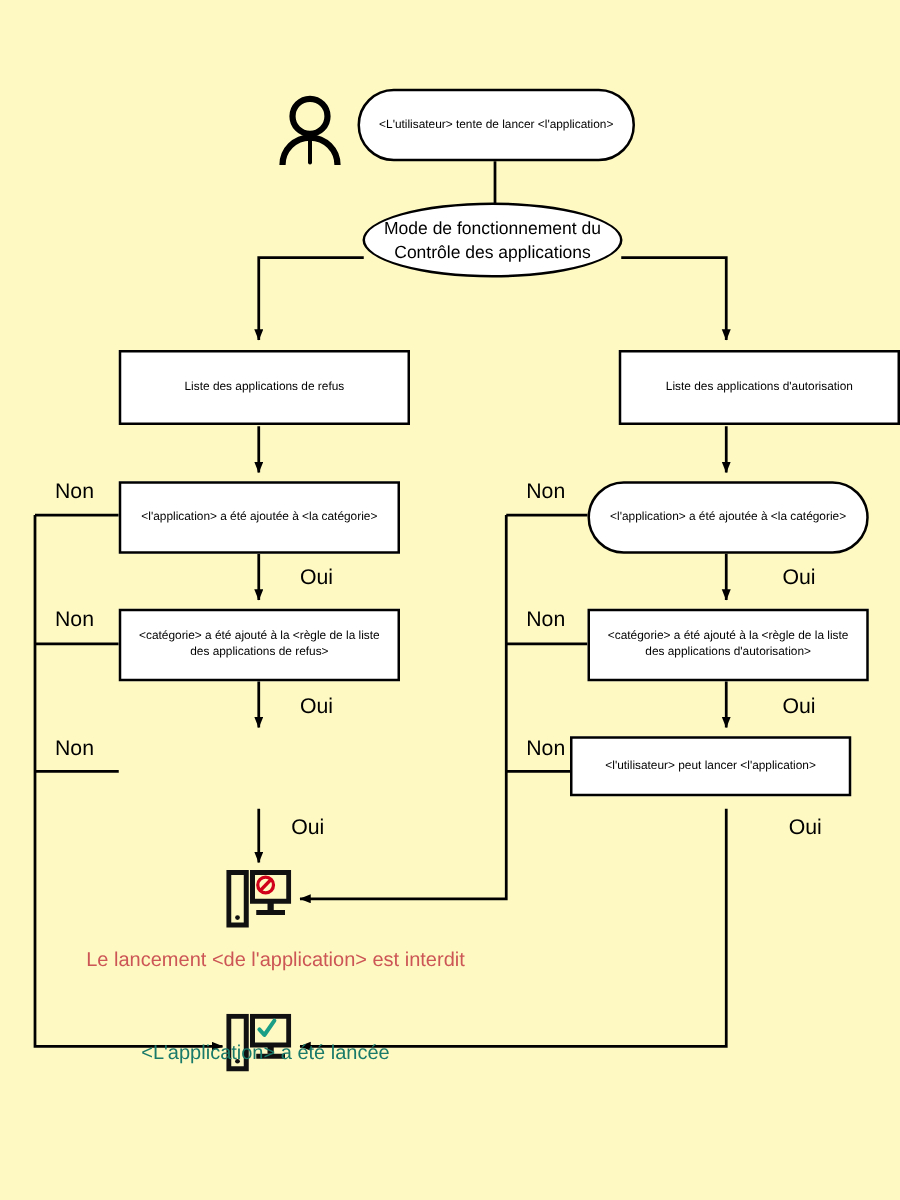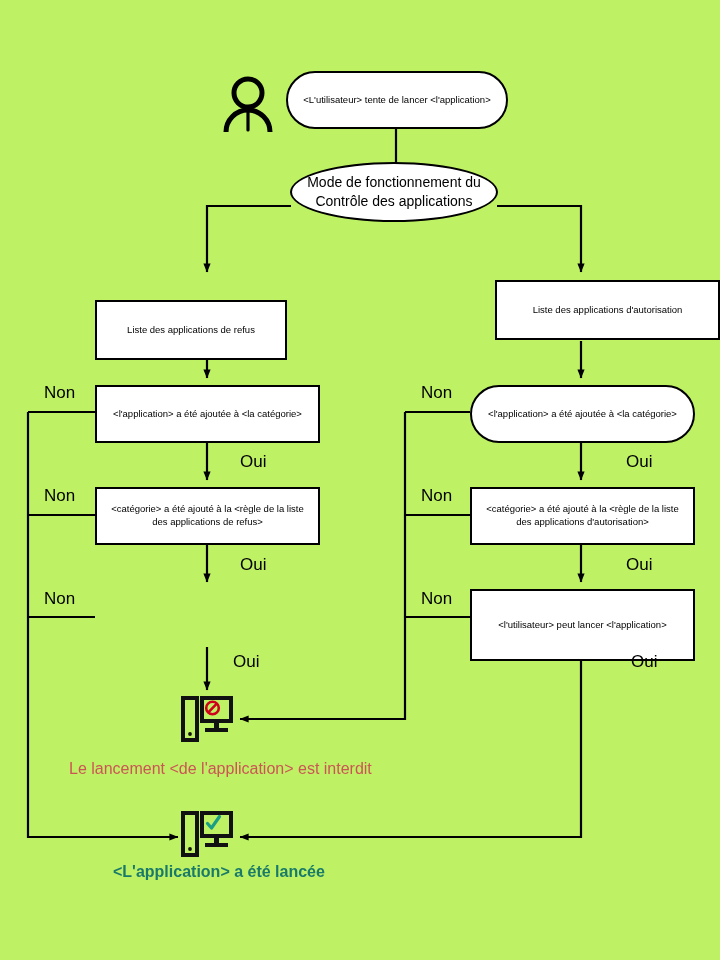--- a/index.html
+++ b/index.html
@@ -9,21 +9,21 @@
     background: #ffffff;
   }
   body {
     font-family: "Liberation Sans", sans-serif;
     color: #000000;
   }
   #canvas {
     position: relative;
     width: 720px;
     height: 960px;
-    background: #bef264;
+    background: #fef9c3;
     overflow: hidden;
   }
   svg.layer {
     position: absolute;
     left: 0;
     top: 0;
     width: 720px;
     height: 960px;
   }
   .node {
@@ -109,34 +109,34 @@
       <circle cx="29" cy="21" r="14" fill="none" stroke="#000000" stroke-width="5"></circle>
       <path d="M7,60 A22,22 0 0 1 51,60" fill="none" stroke="#000000" stroke-width="5"></path>
       <path d="M29,38 L29,58" stroke="#000000" stroke-width="3.2" stroke-linecap="round"></path>
     </svg>
   </div>
 
   <div class="node stadium" style="left:286px; top:71px; width:222px; height:58px;">&lt;L'utilisateur&gt; tente de lancer &lt;l'application&gt;</div>
 
   <div class="node ellipse" style="left:290px; top:162px; width:208px; height:60px; font-size:14px;">Mode de fonctionnement du Contrôle des applications</div>
 
-  <div class="node rect" style="left:95px; top:280px; width:192px; height:60px;margin-top:20px;">Liste des applications de refus</div>
+  <div class="node rect" style="left:95px; top:280px; width:233px; height:60px;">Liste des applications de refus</div>
 
   <div class="node rect" style="left:495px; top:280px; width:225px; height:60px;">Liste des applications d'autorisation</div>
 
   <div class="node rect" style="left:95px; top:385px; width:225px; height:58px;">&lt;l'application&gt; a été ajoutée à &lt;la catégorie&gt;</div>
 
   <div class="node stadium" style="left:470px; top:385px; width:225px; height:58px;">&lt;l'application&gt; a été ajoutée à &lt;la catégorie&gt;</div>
 
   <div class="node rect" style="left:95px; top:487px; width:225px; height:58px;">&lt;catégorie&gt; a été ajouté à la &lt;règle de la liste des applications de refus&gt;</div>
 
   <div class="node rect" style="left:470px; top:487px; width:225px; height:58px;">&lt;catégorie&gt; a été ajouté à la &lt;règle de la liste des applications d'autorisation&gt;</div>
 
 
-  <div class="node rect" style="left:470px; top:589px; width:225px; height:72px;">&lt;l'utilisateur&gt; peut lancer &lt;l'application&gt;</div>
+  <div class="node rect" style="left:456px; top:589px; width:225px; height:48px;">&lt;l'utilisateur&gt; peut lancer &lt;l'application&gt;</div>
 
   <div class="edge-label" style="left:44px; top:383px;">Non</div>
   <div class="edge-label" style="left:240px; top:452px;">Oui</div>
   <div class="edge-label" style="left:44px; top:486px;">Non</div>
   <div class="edge-label" style="left:240px; top:555px;">Oui</div>
   <div class="edge-label" style="left:44px; top:589px;">Non</div>
   <div class="edge-label" style="left:233px; top:652px;">Oui</div>
 
   <div class="edge-label" style="left:421px; top:383px;">Non</div>
   <div class="edge-label" style="left:626px; top:452px;">Oui</div>
@@ -167,15 +167,15 @@
       <rect x="21" y="2" width="29" height="23" fill="none" stroke="#111111" stroke-width="4"></rect>
       <rect x="33" y="26" width="5" height="6" fill="#111111"></rect>
       <rect x="24" y="32" width="23" height="4" fill="#111111"></rect>
 
       <path d="M26.5,12.5 L30.5,17 L38.5,5.5" fill="none" stroke="#1a9e86" stroke-width="3.2" stroke-linecap="round" stroke-linejoin="round"></path>
     </svg>
   </div>
 
   <div class="caption" style="left:69px; top:760px; color:#cc5555;">Le lancement &lt;de l'application&gt; est interdit</div>
 
-  <div class="caption" style="left:113px; top:863px; color:#1a7a6a;font-weight:bold;">&lt;L'application&gt; a été lancée</div>
+  <div class="caption" style="left:113px; top:834px; color:#1a7a6a;">&lt;L'application&gt; a été lancée</div>
 
 </div>
 
 </body></html>

